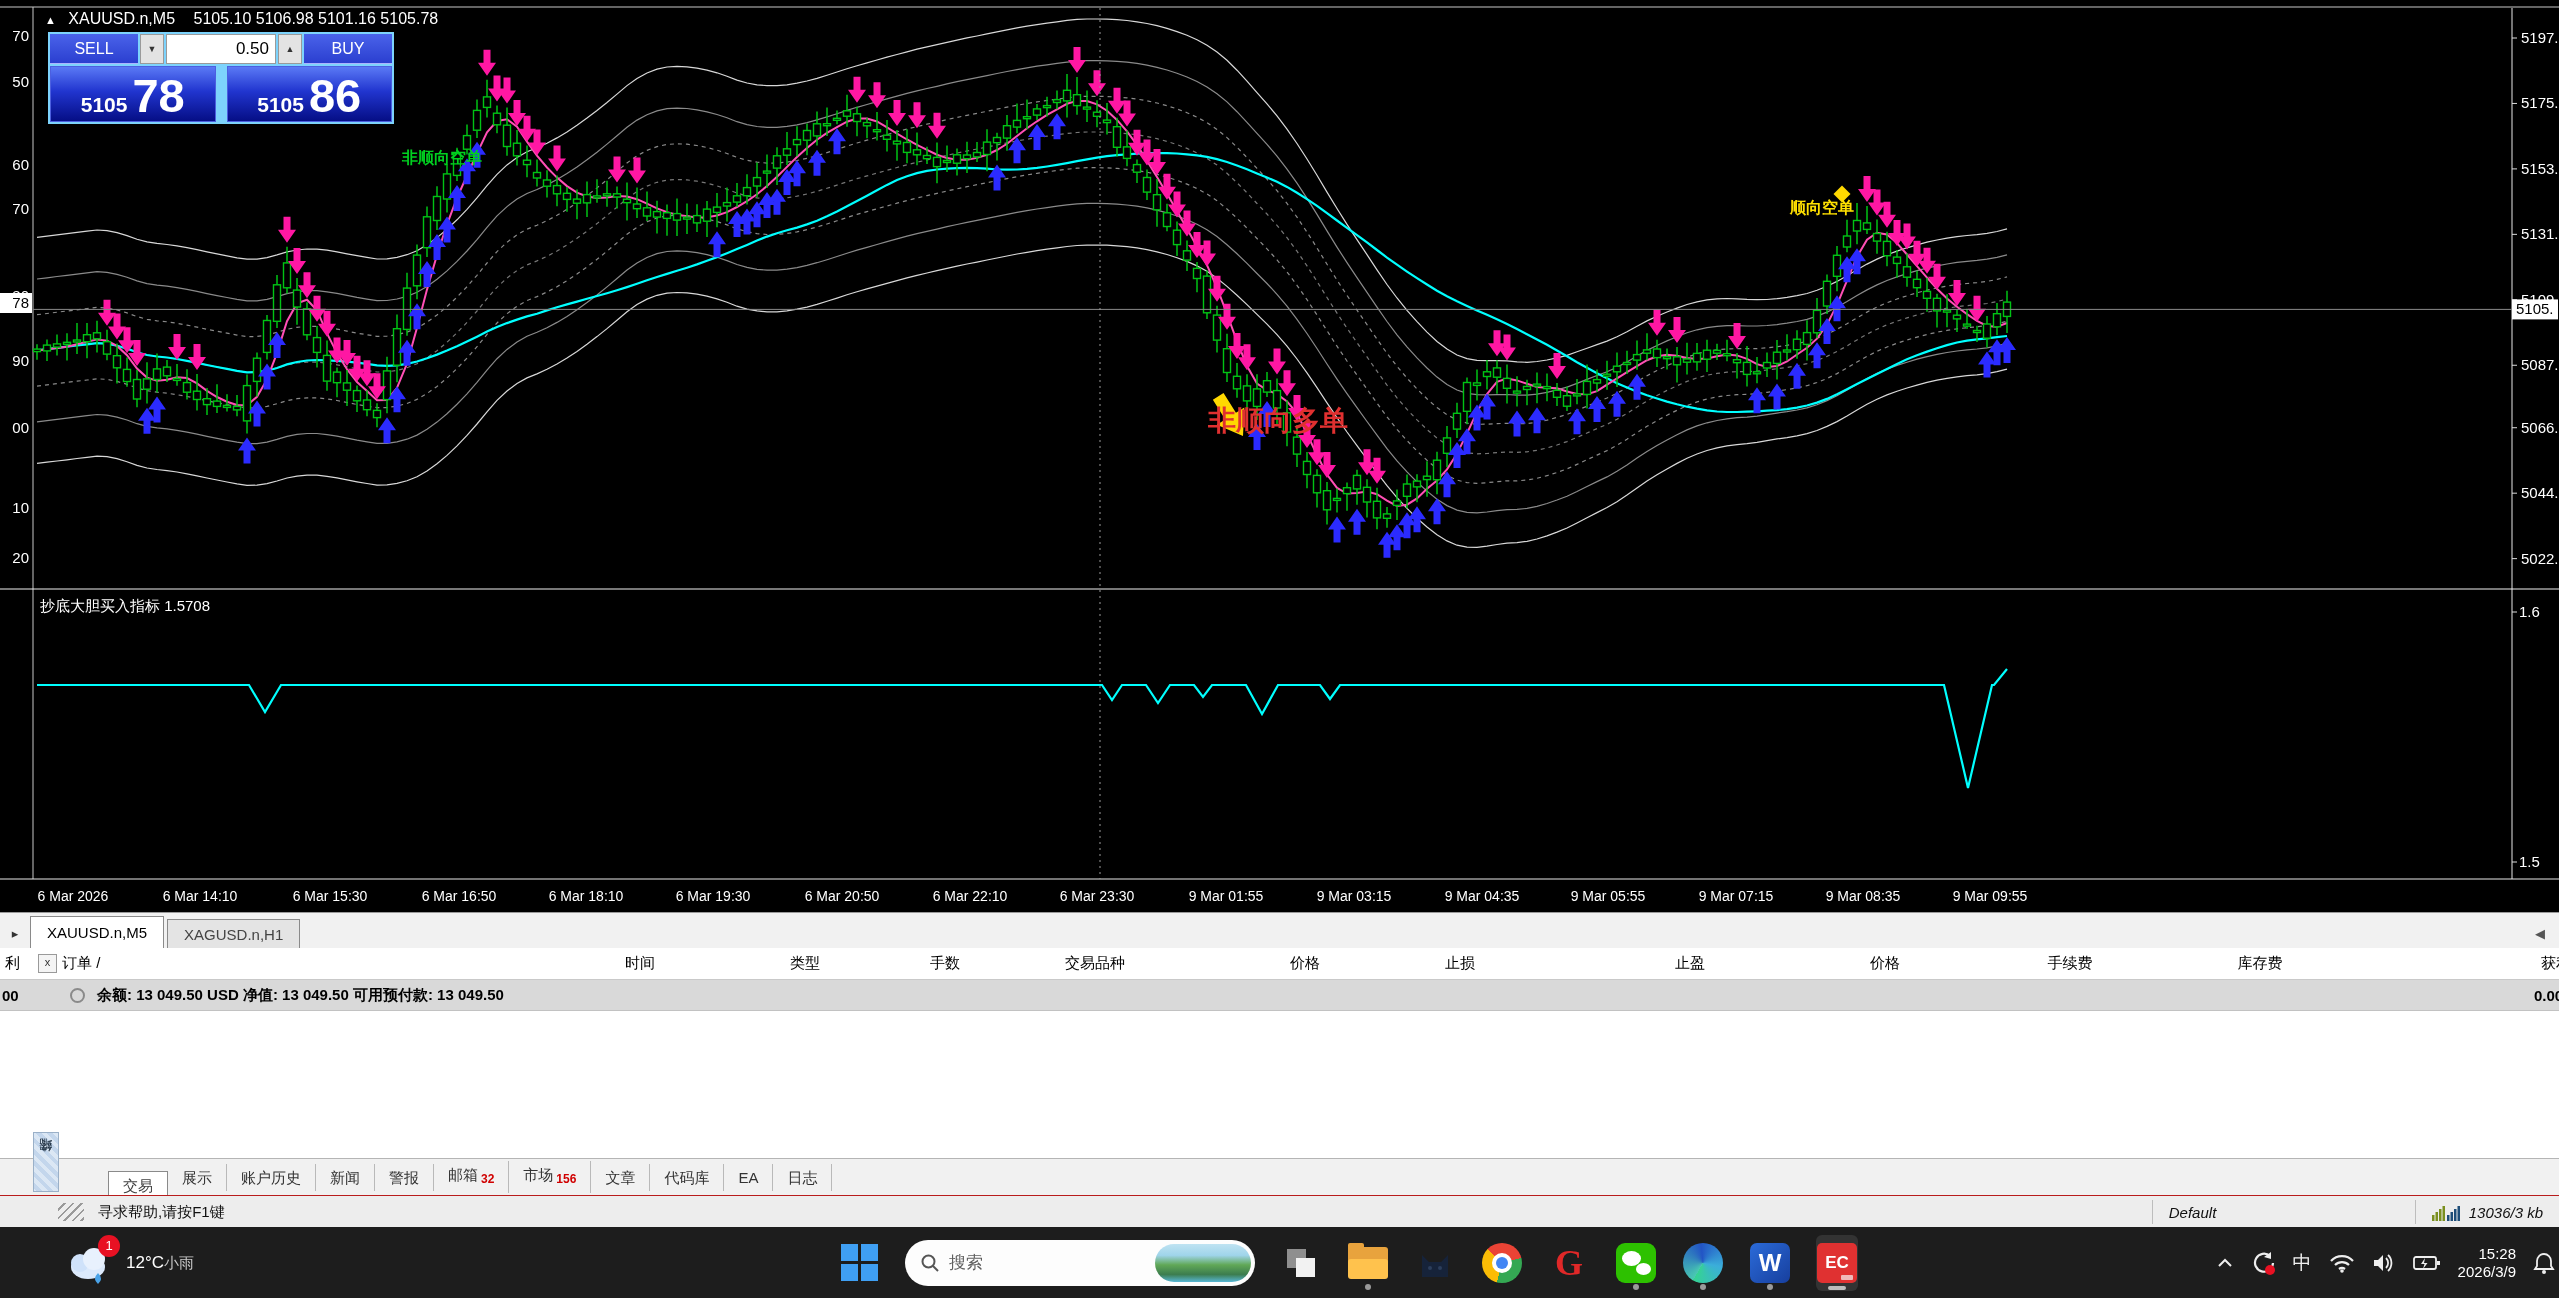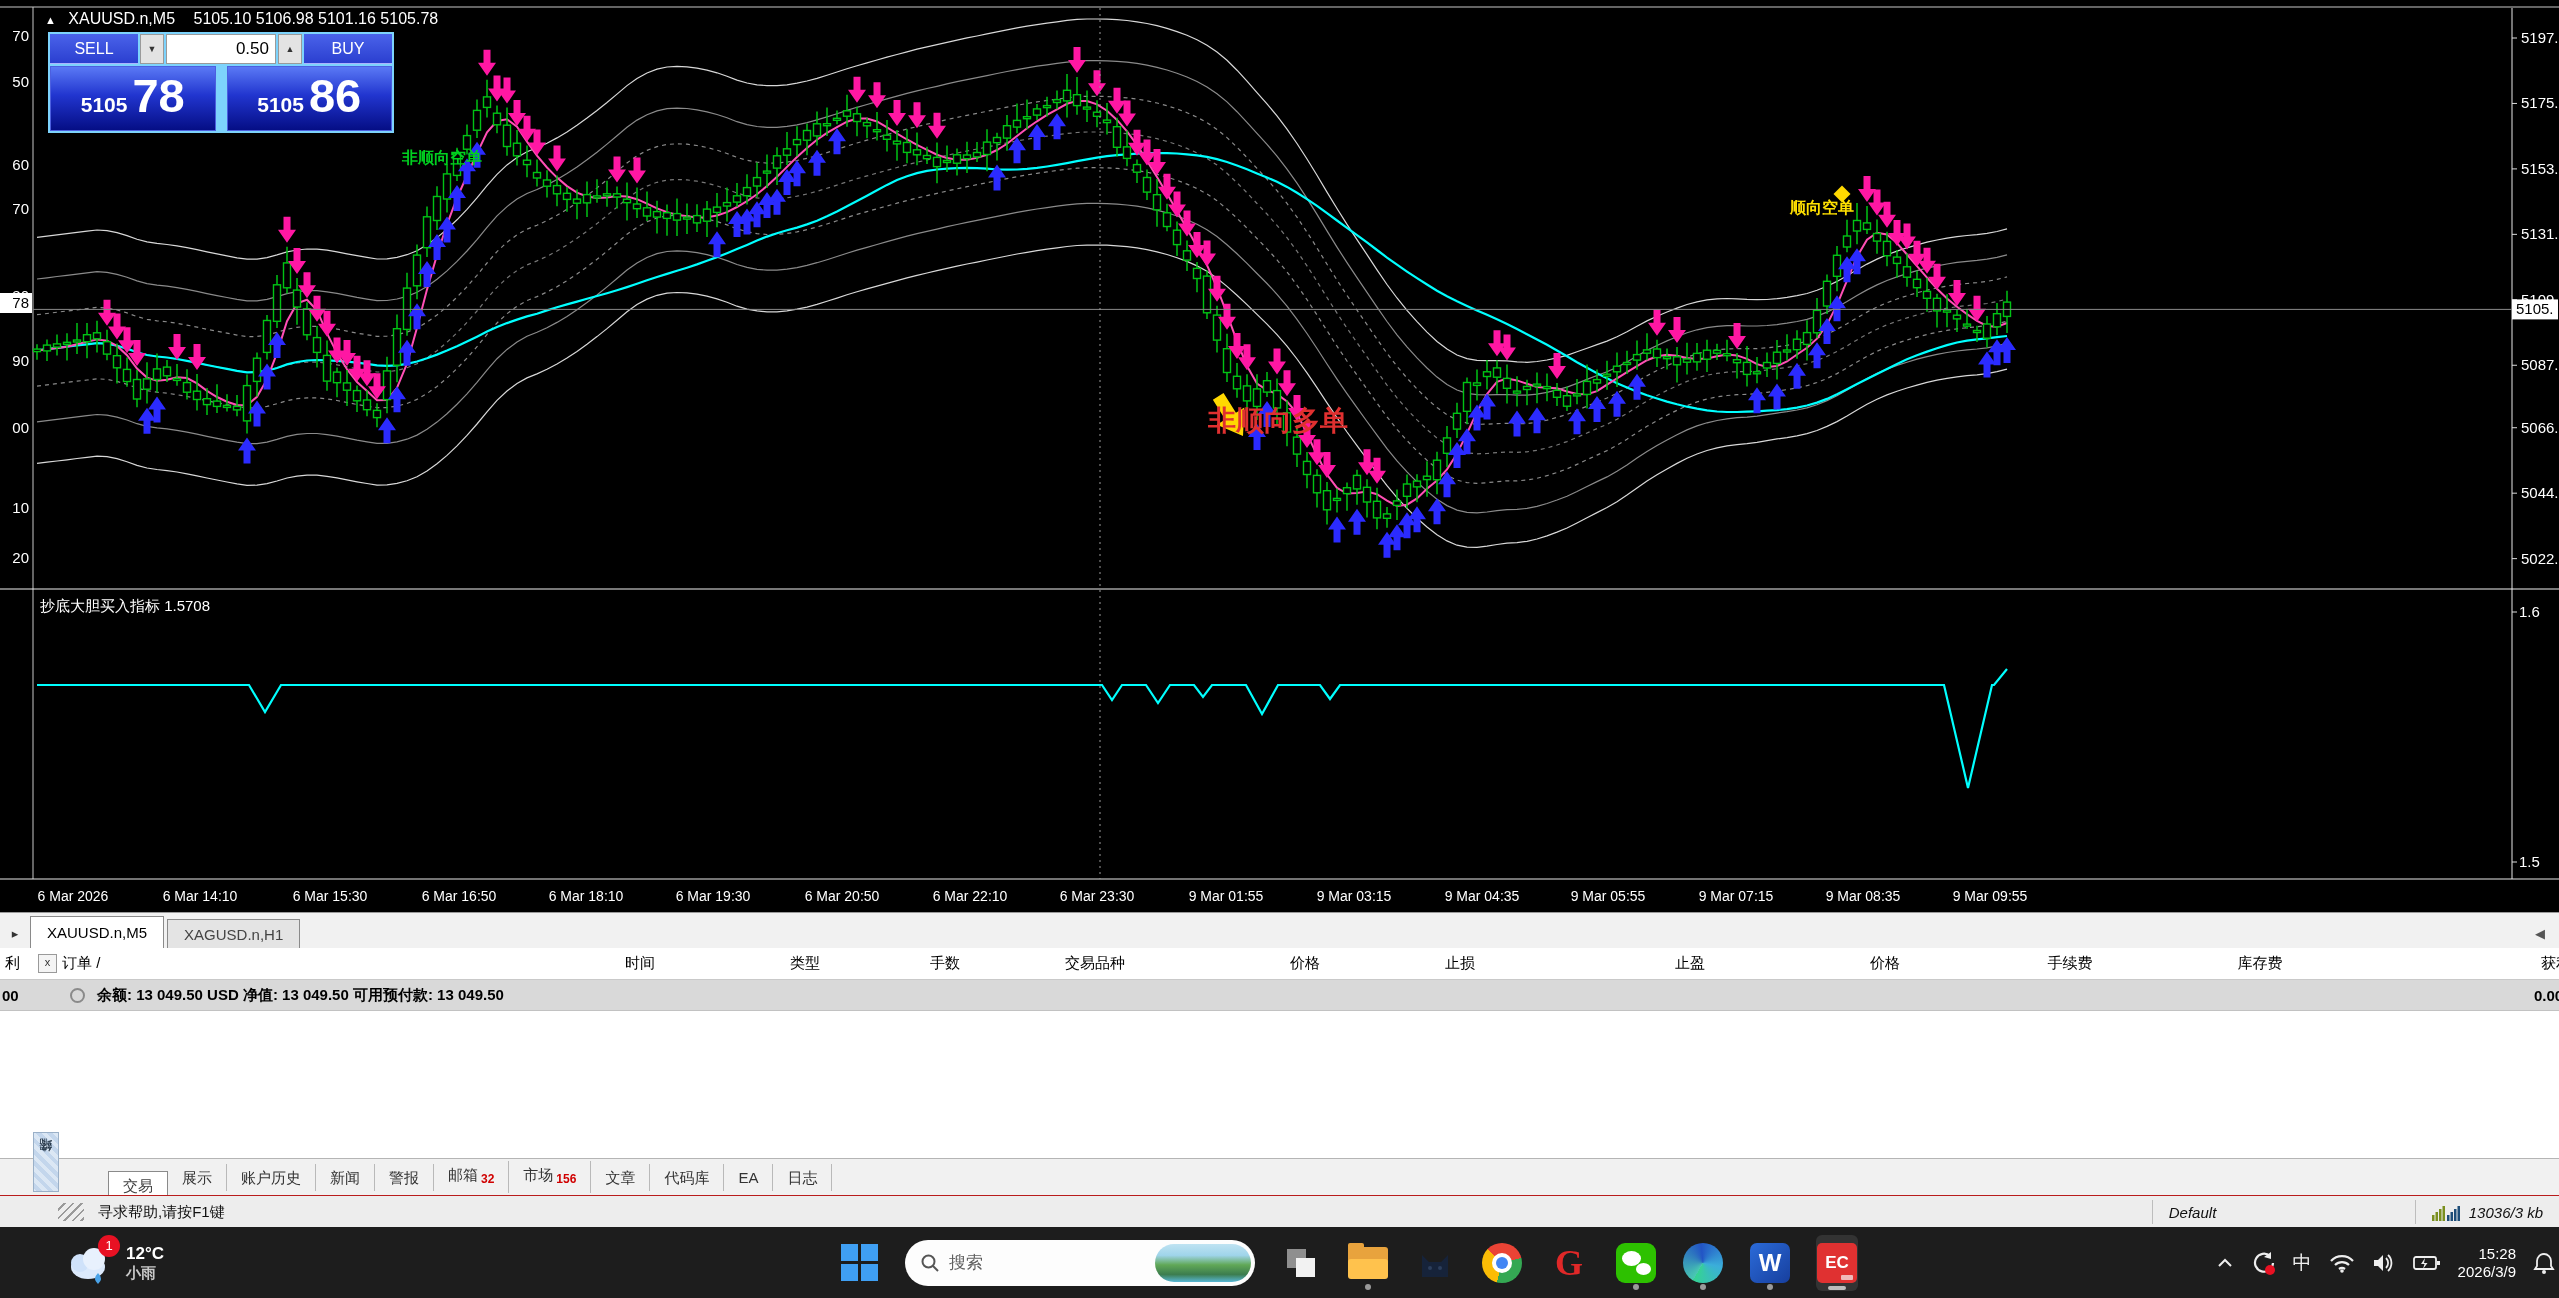--- a/index.html
+++ b/index.html
@@ -12,21 +12,21 @@
   #symbol-bar{position:absolute;left:45px;top:10px;color:#fff;font-size:16px;white-space:nowrap;z-index:5;}
   #symbol-bar .tri{font-size:11px;margin-right:8px;}
   #trade-panel{position:absolute;left:48px;top:32px;width:342px;z-index:5;background:#7dd3fc;padding:2px;}
   .tp-row1{display:flex;height:30px;gap:2px;}
   .tp-btn{width:88px;background:linear-gradient(#4a63ea,#2b3fd0);color:#fff;font-size:16px;
           display:flex;align-items:center;justify-content:center;border-bottom:1px solid #aab4ff;}
   .tp-spin{width:22px;background:#e3e3e3;border:1px solid #9a9a9a;font-size:9px;color:#333;
            display:flex;align-items:center;justify-content:center;}
   .tp-vol{flex:1;background:#fff;color:#000;font-size:17px;display:flex;align-items:center;
           justify-content:flex-end;padding-right:6px;border:1px solid #9a9a9a;}
-  .tp-row2{display:flex;height:65px;gap:11px;margin-top:2px;}
+  .tp-row2{display:flex;height:56px;gap:11px;margin-top:2px;}
   .tp-quote{flex:1;background:linear-gradient(#5a79f5,#2135cf 45%,#050e85);border:1px solid #4c5fe0;
             color:#fff;display:flex;align-items:baseline;justify-content:center;gap:5px;padding-top:4px;}
   .tp-quote .sm{font-size:21px;font-weight:bold;}
   .tp-quote .big{font-size:47px;font-weight:bold;line-height:50px;}
   
   #ind-label{position:absolute;left:40px;top:597px;color:#fff;font-size:15px;z-index:5;}
   
   .anno{position:absolute;z-index:6;white-space:nowrap;font-weight:bold;}
   
   #chart-tabs{position:absolute;left:0;top:912px;width:2559px;height:35px;background:#f1f1f1;
@@ -65,21 +65,21 @@
               border-top:1px solid #b91c1c;display:flex;align-items:center;z-index:4;font-size:15px;color:#111;}
   #grip{width:26px;height:18px;margin-left:58px;
         background:repeating-linear-gradient(135deg,transparent 0 4px,#9a9a9a 4px 6px);}
   #status-help{margin-left:14px;flex:1;}
   .sseg{border-left:1px solid #bdbdbd;height:24px;display:flex;align-items:center;padding:0 16px;white-space:nowrap;font-style:italic;}
   .sseg.first{min-width:230px;}
   #traffic{display:flex;align-items:center;gap:7px;}
   
   #taskbar{position:absolute;left:0;top:1227px;width:2559px;height:71px;background:#1d1d1d;z-index:7;}
   #weather{position:absolute;left:64px;top:0;height:71px;display:flex;align-items:center;gap:10px;}
-  #weather .wtxt{display:flex;flex-direction:column;line-height:19px;font-weight:bold;}
+  #weather .wtxt{display:flex;flex-direction:row;line-height:19px;}
   #weather .temp{color:#fff;font-size:17px;}
   #weather .desc{color:#c9c9c9;font-size:15px;}
   #wicon{position:relative;width:52px;height:48px;}
   #wbadge{position:absolute;right:-4px;top:-4px;width:22px;height:22px;border-radius:50%;
           background:#e81123;color:#fff;font-size:13px;text-align:center;line-height:22px;}
   #tb-center{position:absolute;left:838px;top:0;height:71px;display:flex;align-items:center;gap:25px;}
   .app{position:relative;width:42px;height:56px;display:flex;align-items:center;justify-content:center;}
   .app .dot{position:absolute;bottom:1px;left:50%;transform:translateX(-50%);width:6px;height:6px;
             border-radius:50%;background:#9a9a9a;}
   #start-icon{display:grid;grid-template-columns:17px 17px;grid-template-rows:17px 17px;gap:3px;}

